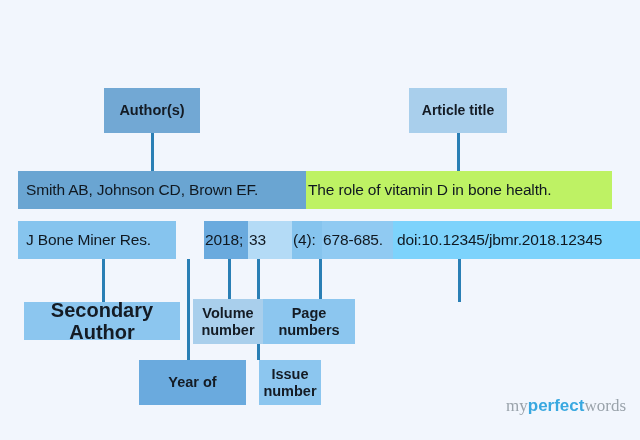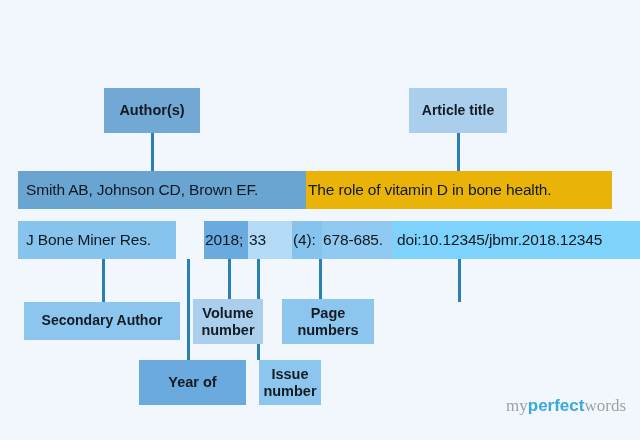--- a/index.html
+++ b/index.html
@@ -48,21 +48,21 @@
     align-items: center;
     color: #101820;
     font-size: 15.5px;
     white-space: nowrap;
     box-sizing: border-box;
     letter-spacing: -0.15px;
   }
   .seg.pad-l { padding-left: 8px; }
 
   .c-authors  { background: #6aa5d2; }
-  .c-title    { background: #eab308; }
+  .c-title    { background: #bef264; }
   .c-journal  { background: #86c4ee; }
   .c-year     { background: #6aaade; }
   .c-volume   { background: #b4dbf6; }
   .c-issue    { background: #86c4ee; }
   .c-pages    { background: #90caf2; }
   .c-doi      { background: #7dd3fc; }
 
   
   .conn {
     position: absolute;
@@ -138,30 +138,30 @@
   <div class="conn conn-v" style="left:187px; top:259px; height:101px;"></div>
 
   <div class="conn conn-v" style="left:228px; top:259px; height:43px;"></div>
 
   <div class="conn conn-v" style="left:257px; top:259px; height:101px;"></div>
 
   <div class="conn conn-v" style="left:319px; top:259px; height:43px;"></div>
 
   <div class="conn conn-v" style="left:458px; top:259px; height:43px;"></div>
 
-  <div class="label-box lb-sky" style="left:24px; top:302px; width:156px; height:38px; font-size:14px;">
+  <div class="label-box lb-sky" style="left:24px; top:302px; width:156px; height:38px; font-size:20px;">
     <span>Secondary Author</span>
   </div>
 
   <div class="label-box lb-light" style="left:193px; top:299px; width:70px; height:45px; font-size:14.5px; flex-direction:column;">
     <span>Volume</span>
     <span>number</span>
   </div>
 
-  <div class="label-box lb-sky" style="left:282px; top:299px; width:92px; height:45px; font-size:14.5px; flex-direction:column;">
+  <div class="label-box lb-sky" style="left:263px; top:299px; width:92px; height:45px; font-size:14.5px; flex-direction:column;">
     <span>Page</span>
     <span>numbers</span>
   </div>
 
 
   <div class="label-box" style="left:139px; top:360px; width:107px; height:45px; font-size:14.5px; background:#6aaade;">
     <span>Year of</span>
   </div>
 
   <div class="label-box lb-sky" style="left:259px; top:360px; width:62px; height:45px; font-size:14.5px; flex-direction:column;">

